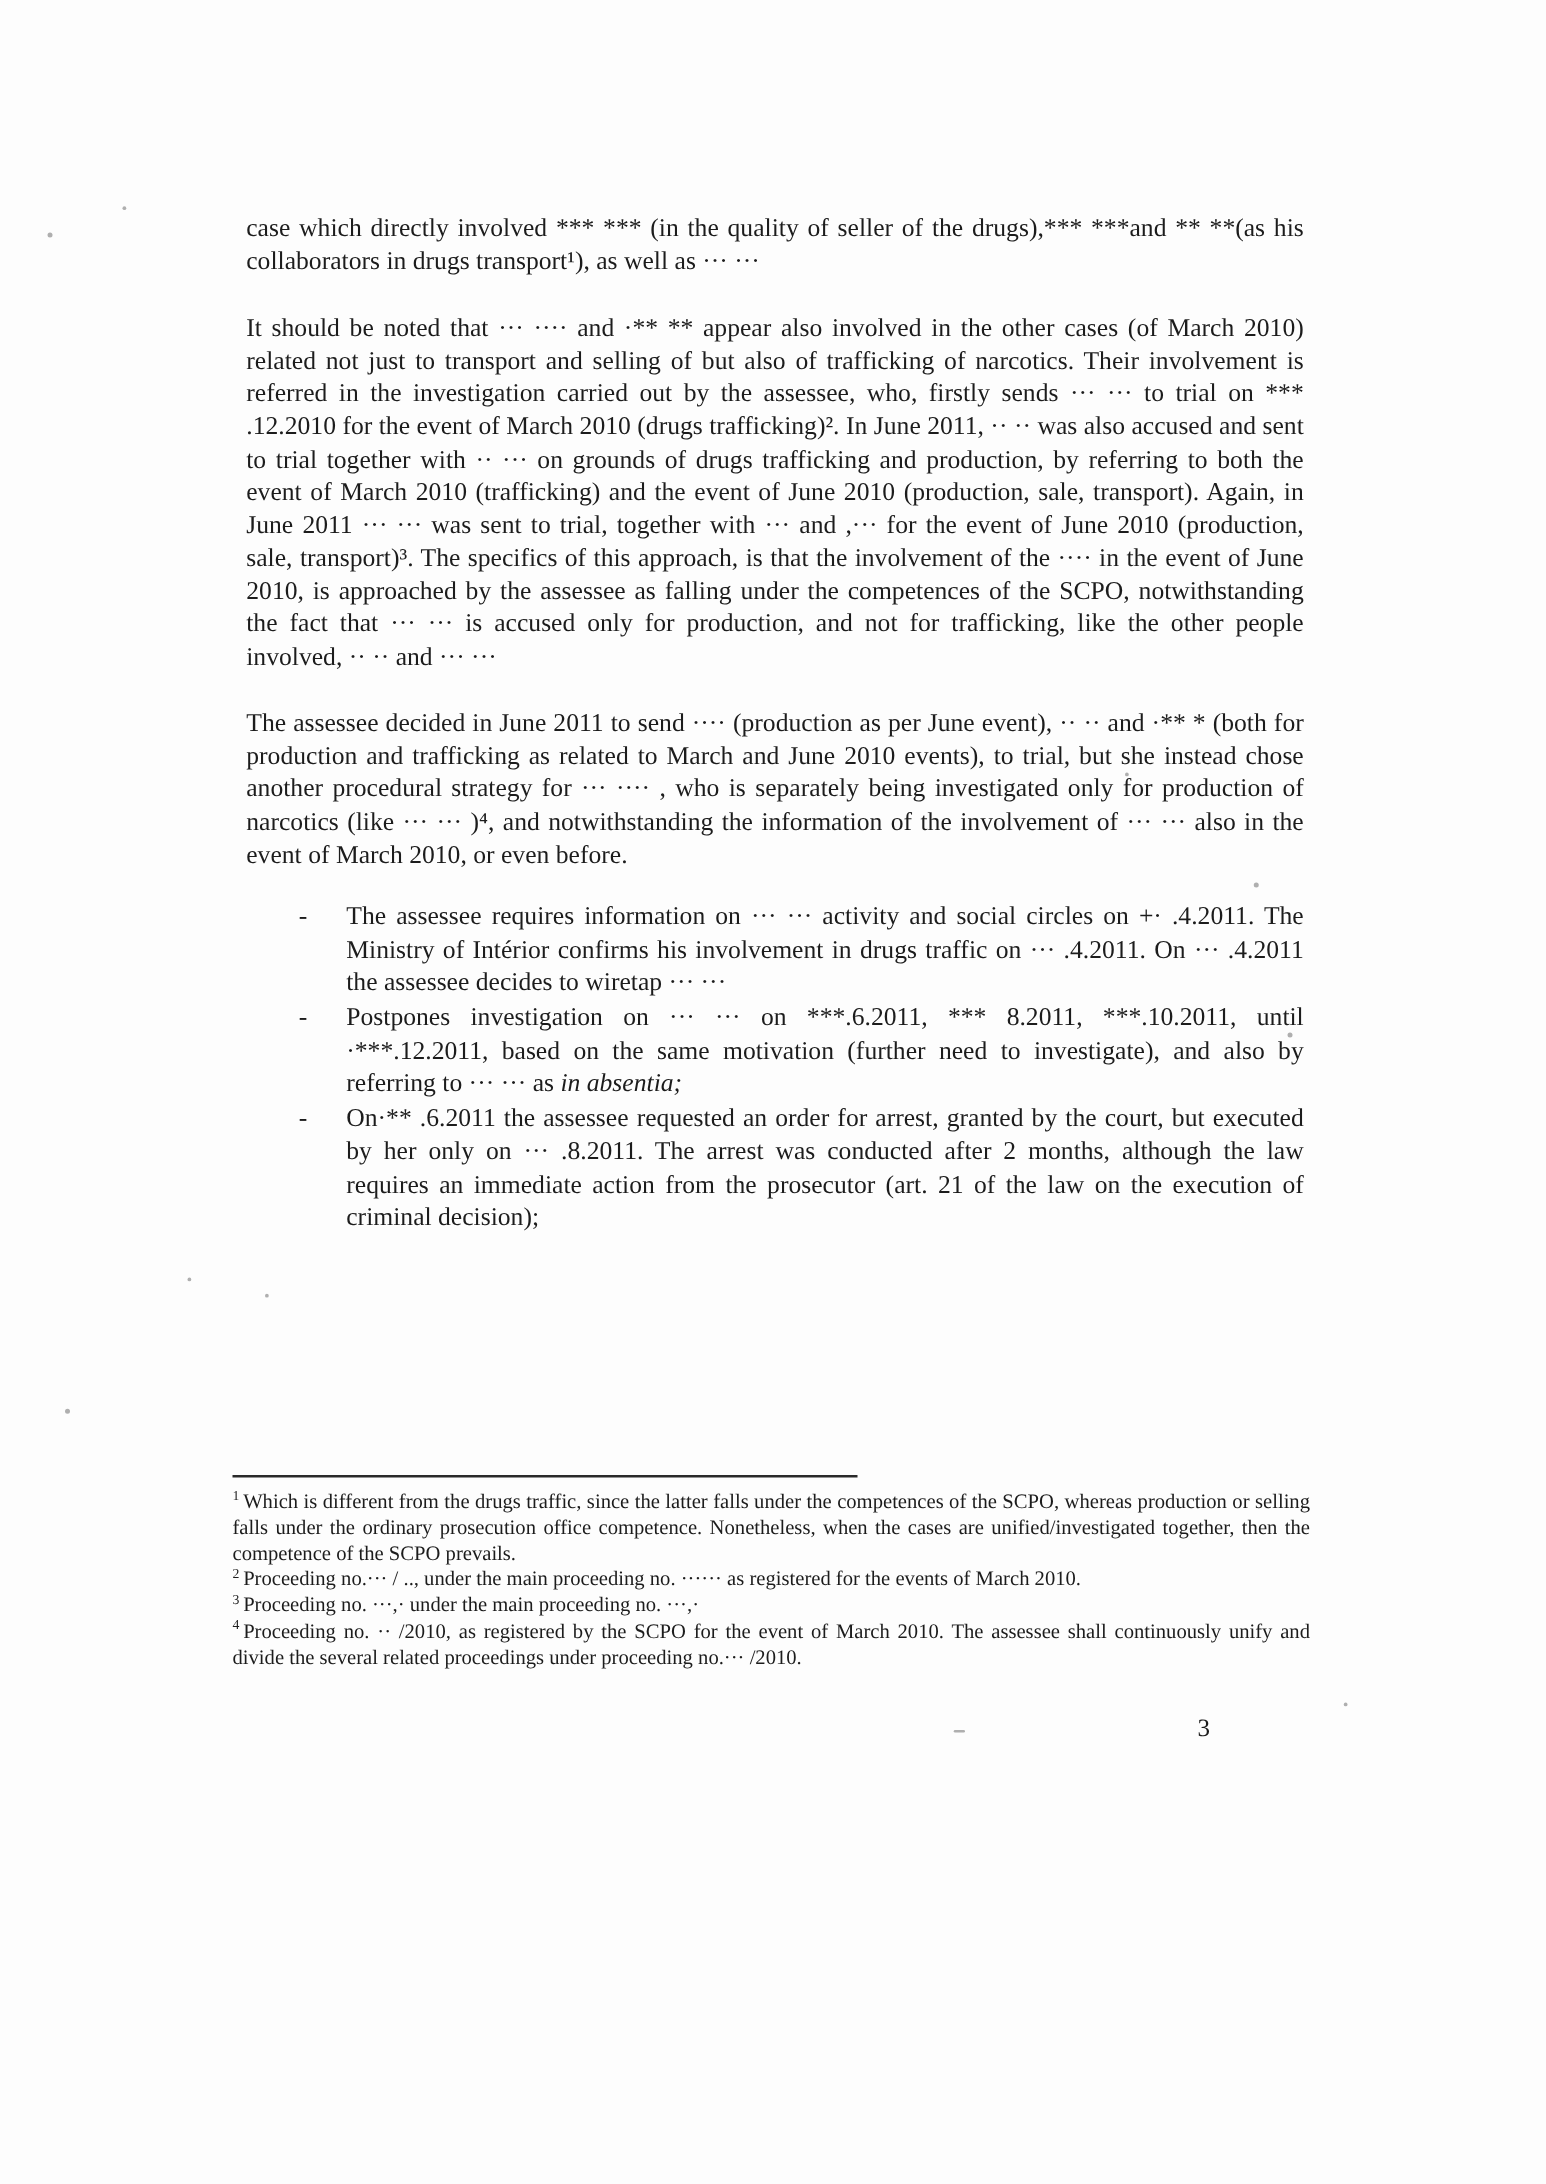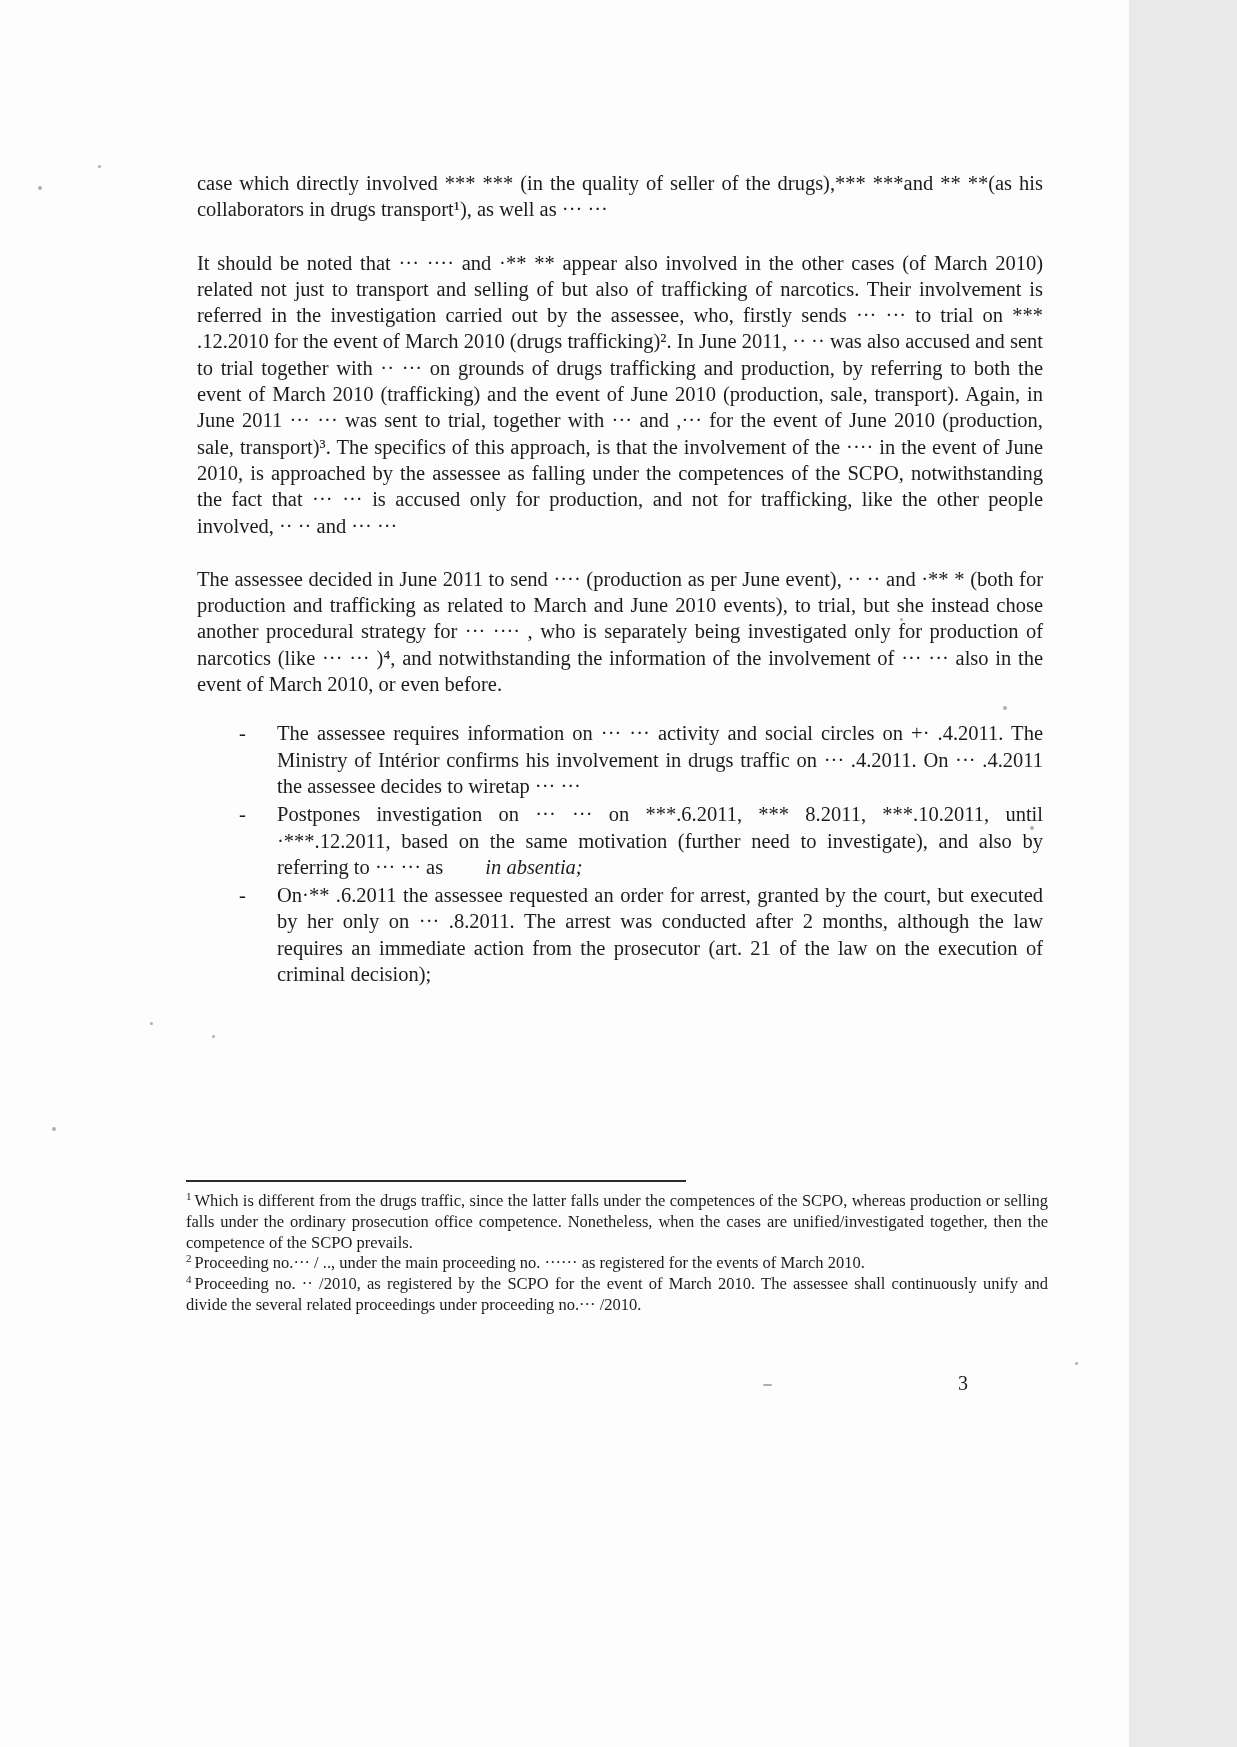--- a/index.html
+++ b/index.html
@@ -2,21 +2,21 @@
 <html><head>
 <meta charset="utf-8">
 <style>
   html, body {
     margin: 0;
     padding: 0;
     background: #e9e9e9;
   }
   .page {
     position: relative;
-    width: 1129px;
+    width: 1237px;
     height: 1747px;
     background: #fdfdfd;
     font-family: "Liberation Serif", "DejaVu Serif", serif;
     color: #1c1c1c;
     overflow: hidden;
   }
   .content {
     position: absolute;
     left: 197px;
     top: 170px;
@@ -47,21 +47,21 @@
     text-align: justify;
     filter: blur(0.2px);
   }
   .bullet .btext p {
     margin: 0;
     filter: none;
   }
   .bullet .cont {
     margin-top: 1px;
   }
-  .em { font-style: italic; margin-left: 37px; }
+  .em { font-style: italic; }
   .footnotes {
     position: absolute;
     left: 186px;
     top: 1180px;
     width: 862px;
     font-size: 16.5px;
     line-height: 20.8px;
     text-align: justify;
     filter: blur(0.2px);
   }
@@ -129,20 +129,21 @@
         </div>
       </div>
 
     </div>
   </div>
 
   <div class="footnotes">
     <div class="fn-rule"></div>
     <p><sup>1</sup><span>Which is different from the drugs traffic, since the latter falls under the competences of the SCPO, whereas production or selling falls under the ordinary prosecution office competence. Nonetheless, when the cases are unified/investigated together, then the competence of the SCPO prevails.</span></p>
     <p><sup>2</sup><span>Proceeding no.··· / .., under the main proceeding no. ······     as registered for the events of March 2010.</span></p>
+    <p><sup>3</sup><span>Proceeding no. ···,·   under the main proceeding no. ···,·</span></p>
     <p><sup>4</sup><span>Proceeding no. ·· /2010, as registered by the SCPO for the event of March 2010. The assessee shall continuously unify and divide the several related proceedings under proceeding no.··· /2010.</span></p>
   </div>
 
   <div class="page-number">3</div>
 
   <div class="speck" style="left:38px; top:186px; width:4px; height:4px;"></div>
   <div class="speck" style="left:98px; top:165px; width:3px; height:3px;"></div>
   <div class="speck" style="left:1003px; top:706px; width:4px; height:4px;"></div>
   <div class="speck" style="left:1030px; top:826px; width:4px; height:4px;"></div>
   <div class="speck" style="left:52px; top:1127px; width:4px; height:4px;"></div>

